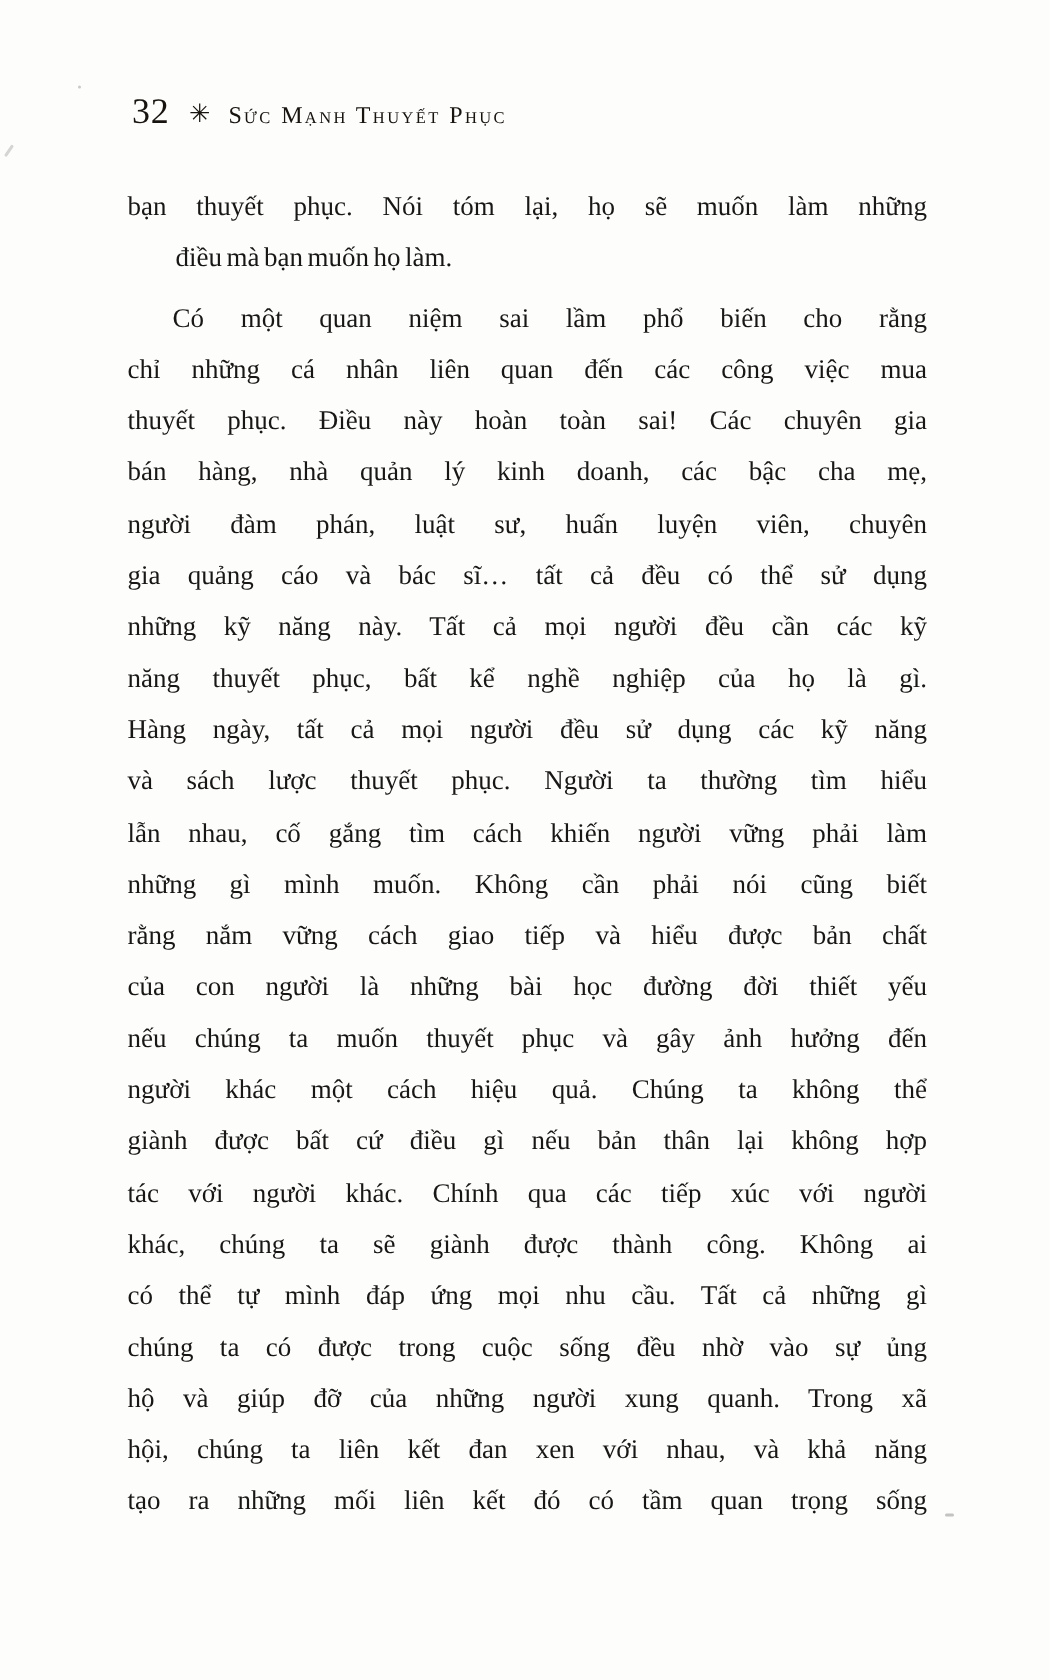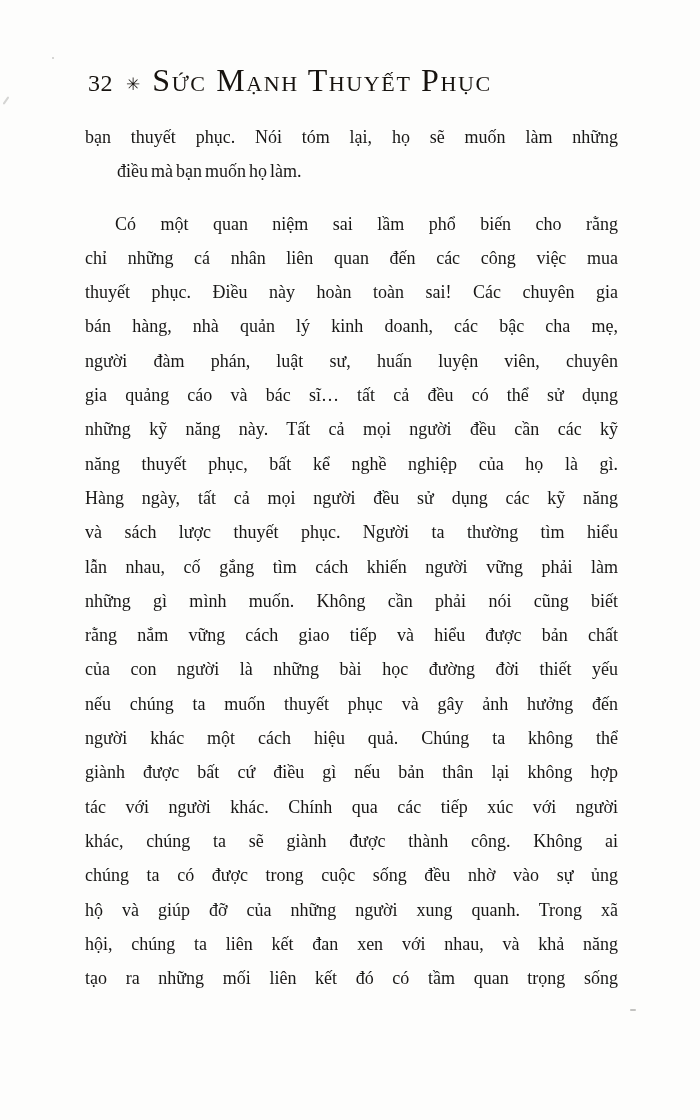--- a/index.html
+++ b/index.html
@@ -31,38 +31,38 @@
     font-size: 24px;
     letter-spacing: 0.5px;
   }
   .star {
     font-size: 17px;
     margin: 0 12px 0 13px;
     position: relative;
     top: -1px;
   }
   .running-title {
-    font-size: 32px;
+    font-size: 16px;
     font-variant: small-caps;
     letter-spacing: 1.6px;
     text-align: right;
   }
   
   .text-block {
     position: absolute;
     left: 85px;
     top: 120px;
     width: 533px;
     font-size: 18px;
     line-height: 34.3px;
     word-spacing: -1.5px;
     color: #181716;
   }
   .para { margin: 0; padding: 0; }
-  .para + .para { margin-top: 18px; }
+  .para + .para { margin-top: 6px; }
   .ln {
     text-align: justify;
     text-align-last: justify;
     height: 34.3px;
     overflow: visible;
   }
   .ln.pend {
     text-align-last: left;
     margin-left: 32px;
   }
@@ -108,20 +108,21 @@
       <div class="ln">và sách lược thuyết phục. Người ta thường tìm hiểu</div>
       <div class="ln">lẫn nhau, cố gắng tìm cách khiến người vững phải làm</div>
       <div class="ln">những gì mình muốn. Không cần phải nói cũng biết</div>
       <div class="ln">rằng nắm vững cách giao tiếp và hiểu được bản chất</div>
       <div class="ln">của con người là những bài học đường đời thiết yếu</div>
       <div class="ln">nếu chúng ta muốn thuyết phục và gây ảnh hưởng đến</div>
       <div class="ln">người khác một cách hiệu quả. Chúng ta không thể</div>
       <div class="ln">giành được bất cứ điều gì nếu bản thân lại không hợp</div>
       <div class="ln">tác với người khác. Chính qua các tiếp xúc với người</div>
       <div class="ln">khác, chúng ta sẽ giành được thành công. Không ai</div>
+      <div class="ln">có thể tự mình đáp ứng mọi nhu cầu. Tất cả những gì</div>
       <div class="ln">chúng ta có được trong cuộc sống đều nhờ vào sự ủng</div>
       <div class="ln">hộ và giúp đỡ của những người xung quanh. Trong xã</div>
       <div class="ln">hội, chúng ta liên kết đan xen với nhau, và khả năng</div>
       <div class="ln">tạo ra những mối liên kết đó có tầm quan trọng sống</div>
     </div>
   </div>
 
   <div class="speck s1"></div>
   <div class="speck s2"></div>
   <div class="speck s3"></div>

